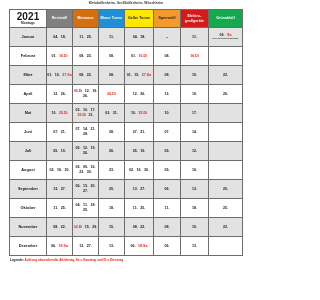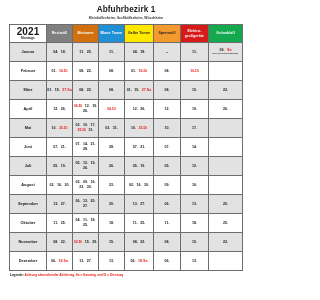--- a/index.html
+++ b/index.html
@@ -124,21 +124,20 @@
     padding-left:1px;
   }
   .legend .lbl{color:#1a1a1a;}
   .legend .txt{color:#e8251b;}
 </style>
 </head>
 <body>
 
 <div class="page">
 
-  <div class="title">Abfuhrbezirk 1</div>
   <div class="subtitle">Kleinbüllesheim, Großbüllesheim, Wüschheim</div>
 
   <table class="cal">
     <colgroup>
       <col class="c-month">
         <col class="c-rest">
         <col class="c-bio">
         <col class="c-blau">
       <col class="c-gelb">
         <col class="c-sperr">

